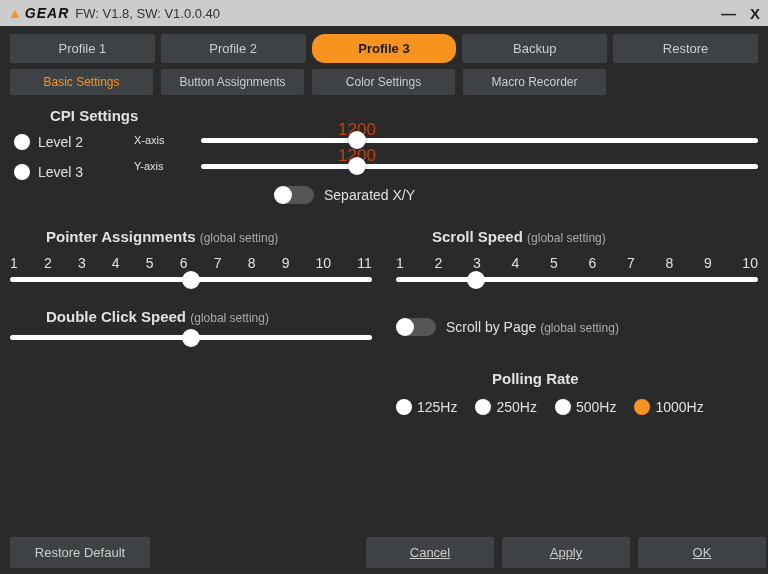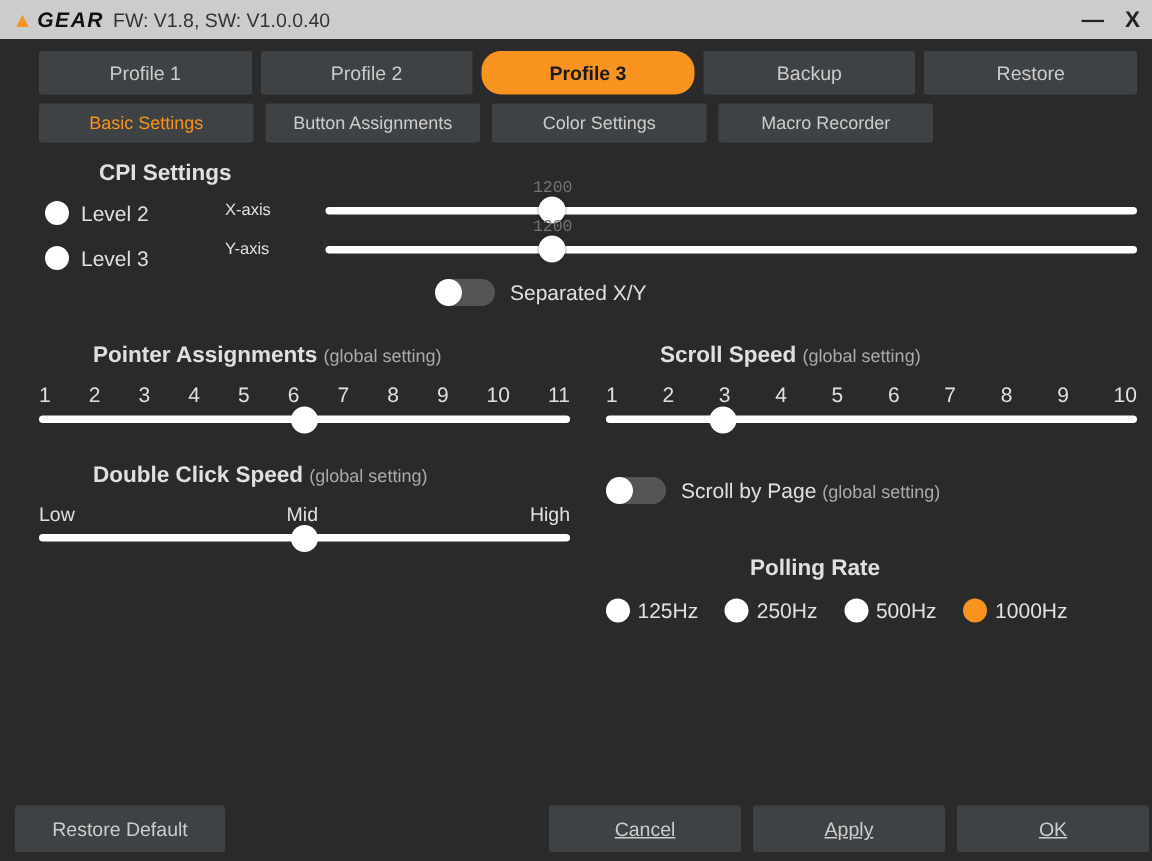--- a/index.html
+++ b/index.html
@@ -31,21 +31,21 @@
     display: flex;
     align-items: center;
     font-style: italic;
     font-weight: 900;
     letter-spacing: 1px;
   }
   .gear-logo .tri { color: #f7931e; font-style: normal; margin-right: 2px; }
   .ver { margin-left: 6px; font-weight: normal; font-size: 13px; font-style: normal; color: #333; }
   .win-controls { margin-left: auto; display: flex; gap: 14px; font-size: 15px; color: #222; }
   .win-controls span { cursor: pointer; font-weight: bold; }
-  .content { padding: 8px 10px 0 26px; }
+  .content { padding: 8px 10px 0 10px; }
   .tabs-row { display: flex; gap: 6px; margin-bottom: 6px; }
   .tab {
     flex: 1;
     background: #3f4244;
     color: #ccc;
     text-align: center;
     padding: 7px 0;
     font-size: 13px;
     border-radius: 2px;
     cursor: pointer;
@@ -76,21 +76,21 @@
   .axis-row { display: flex; align-items: center; gap: 12px; margin-bottom: 14px; position: relative; }
   .axis-label { width: 55px; font-size: 11px; }
   .slider-track {
     flex: 1; height: 5px; background: #fff; border-radius: 3px; position: relative;
   }
   .slider-thumb {
     width: 18px; height: 18px; border-radius: 50%; background: #fff; position: absolute; top: 50%; transform: translate(-50%, -50%);
     box-shadow: 0 0 2px rgba(0,0,0,0.5);
   }
   .slider-value-label {
-    position: absolute; top: -18px; left: 0; transform: translateX(-50%); font-size: 11px; color: #737373; font-family: Liberation Mono, monospace;
+    position: absolute; top: -18px; left: 0; transform: translateX(-50%); font-size: 17px; color: #c2410c;
   }
 
   .sep-xy { display: flex; align-items: center; gap: 10px; margin-left: 140px; font-size: 14px; }
   .toggle-pill {
     width: 40px; height: 18px; background: #555; border-radius: 10px; position: relative; cursor: pointer;
   }
   .toggle-pill .knob {
     width: 18px; height: 18px; background: #fff; border-radius: 50%; position: absolute; top: 0; left: 0;
   }
 
@@ -221,25 +221,20 @@
             <span>11</span>
           </div>
         <div class="tick-slider">
           <span class="thumb" style="left:50%"></span>
         </div>
 
         <div style="height:18px"></div>
         <div class="section-title">
           <span>Double Click Speed</span>
           <span class="global-note">(global setting)</span>
-        </div>
-        <div class="dcs-labels">
-          <span>Low</span>
-          <span>Mid</span>
-          <span>High</span>
         </div>
         <div class="tick-slider">
           <span class="thumb" style="left:50%"></span>
         </div>
       </div>
 
       <div class="col">
         <div class="section-title">
           <span>Scroll Speed</span>
           <span class="global-note">(global setting)</span>

